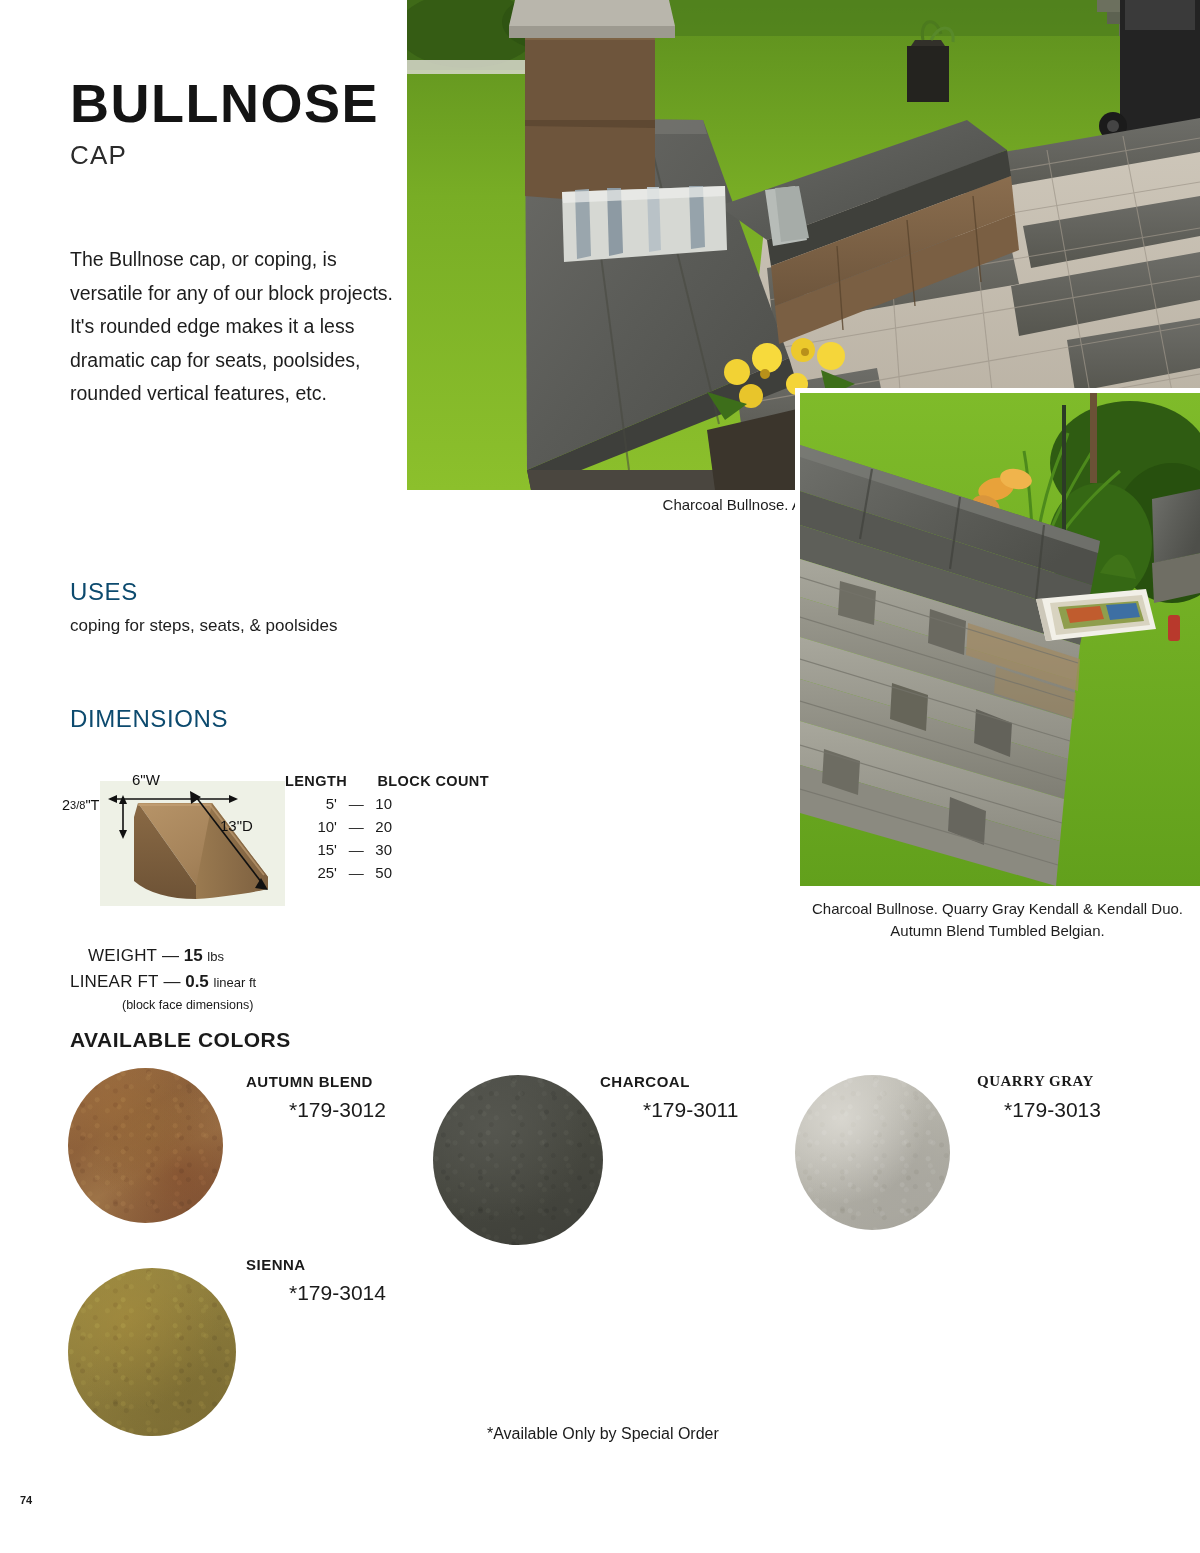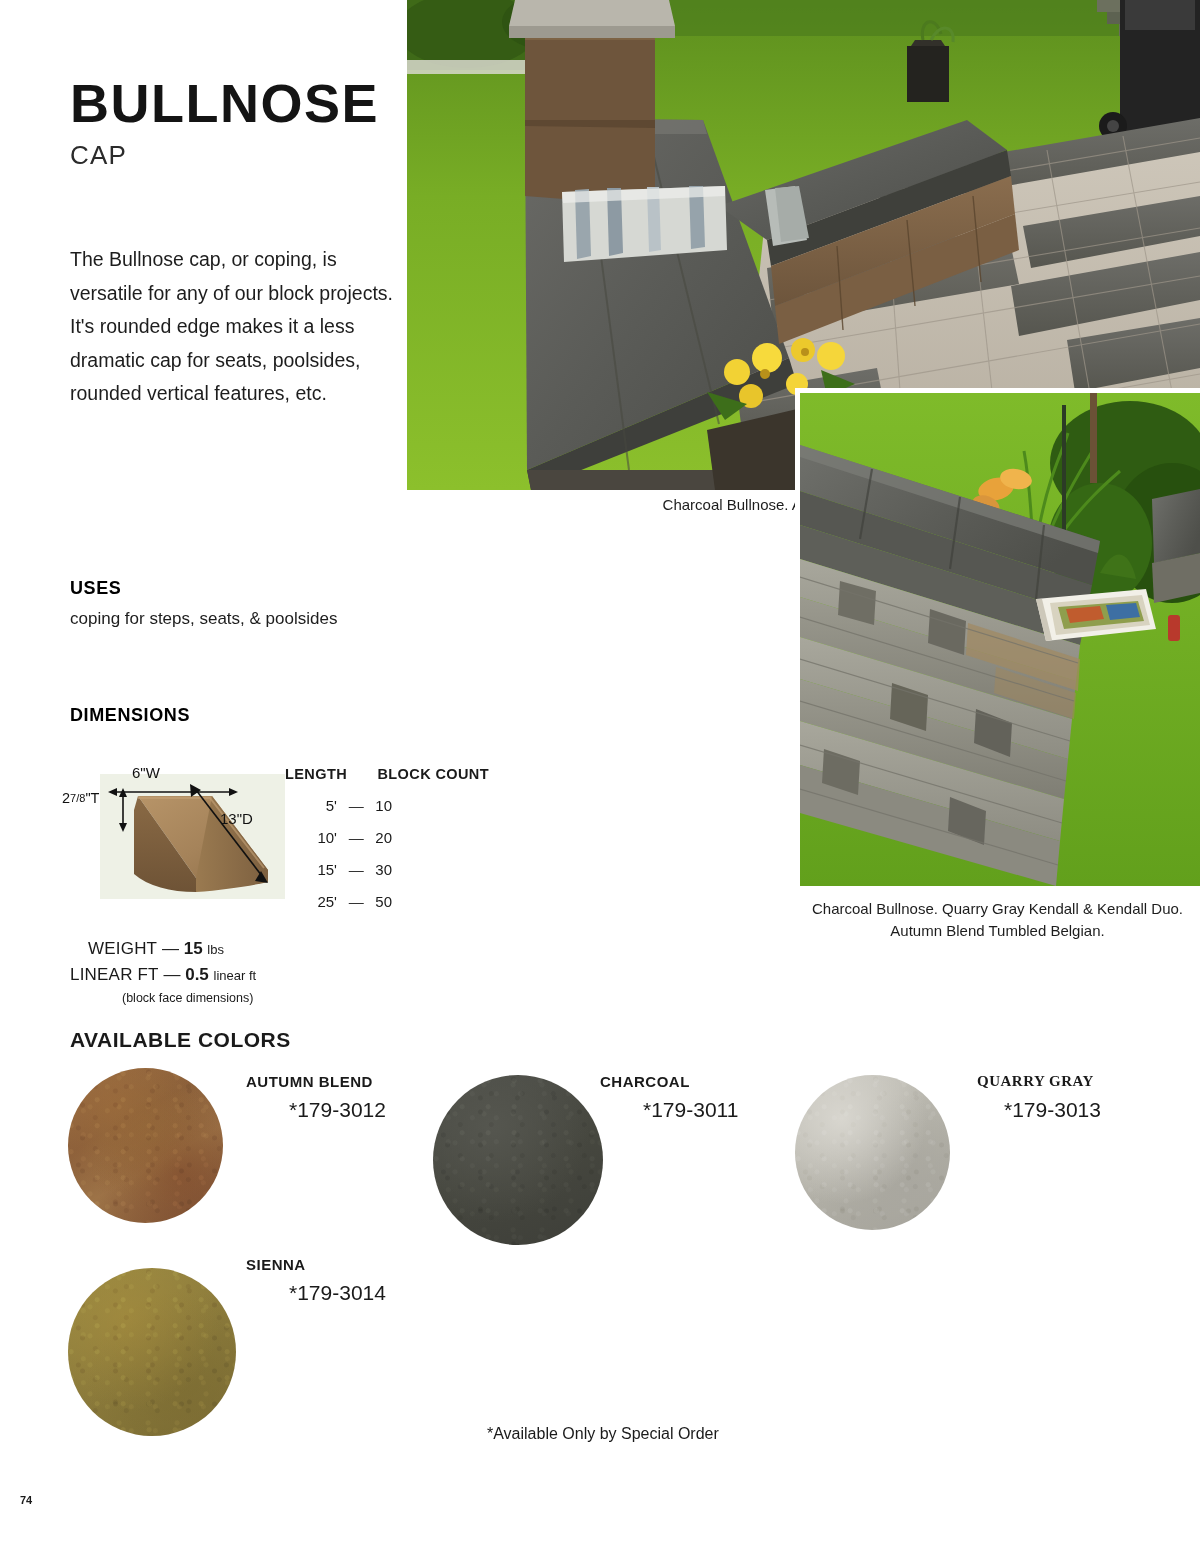--- a/index.html
+++ b/index.html
@@ -22,21 +22,21 @@
   .subtitle {
     font-size: 26px; font-weight: 300; letter-spacing: 1.2px;
     margin-top: 10px; color: #2b2b2b;
   }
   .description {
     margin-top: 72px; font-size: 19.5px; line-height: 1.72;
     font-weight: 300; color: #1d1d1d; width: 330px;
   }
 
   .section-head {
-    font-size: 18px; font-weight: 700; letter-spacing: 0.6px; color: #000000;
+    font-size: 24px; font-weight: 400; letter-spacing: 0.6px; color: #0c4a6e;
   }
   .uses-text { font-size: 17px; font-weight: 300; margin-top: 10px; color: #1d1d1d; }
 
   
   .dim-wrap { position: relative; margin-top: 30px; height: 175px; }
   .blockimg {
     position: absolute; left: 30px; top: 18px; width: 185px; height: 125px;
   }
   .dim-label {
     position: absolute; font-size: 15px; font-weight: 400; color: #111;
@@ -45,21 +45,21 @@
   .lbl-w { left: 62px; top: 8px; }
   .lbl-t { left: -8px; top: 34px; font-size: 14.5px; }
   .lbl-d { left: 150px; top: 54px; }
   .frac { font-size: 11px; vertical-align: 1px; }
 
   .count-table {
     position: absolute; left: 215px; top: 10px; font-size: 15px;
   }
   .count-head { font-weight: 700; letter-spacing: 0.4px; font-size: 14.5px; }
   .count-head span:first-child { margin-right: 26px; }
-  .count-row { margin-top: 15px; text-align: left; }
+  .count-row { margin-top: 6px; text-align: left; }
   .count-row .len { display: inline-block; width: 52px; text-align: right; }
   .count-row .dash { display: inline-block; width: 30px; text-align: center; color:#333; }
   .count-row .cnt { display: inline-block; width: 34px; }
 
   .specs { margin-top: 8px; font-size: 17px; font-weight: 300; }
   .specs .row { margin-bottom: 6px; }
   .specs .lab { letter-spacing: 0.2px; }
   .specs .val { font-weight: 600; }
   .specs .unit { font-size: 13px; font-weight: 400; }
   .spec-note { font-size: 12.5px; font-weight: 300; margin-left: 52px; }
@@ -444,21 +444,21 @@
     <div class="dim-label lbl-w">
       <span>6"W</span>
     </div>
 
     <svg style="position:absolute; left:46px; top:32px;" width="14" height="44">
       <line x1="7" y1="5" x2="7" y2="39" stroke="#111" stroke-width="1.6"></line>
       <polygon points="7,0 3,9 11,9" fill="#111"></polygon>
       <polygon points="7,44 3,35 11,35" fill="#111"></polygon>
     </svg>
     <div class="dim-label lbl-t">
-      <span>2</span><sup class="frac">7/8</sup><span>"T</span>
+      <span>2</span><sup class="frac">3/8</sup><span>"T</span>
     </div>
 
     <svg style="position:absolute; left:118px; top:28px;" width="90" height="105">
       <line x1="8" y1="6" x2="74" y2="92" stroke="#111" stroke-width="1.6"></line>
       <polygon points="2,0 3,13 13,6" fill="#111"></polygon>
       <polygon points="80,99 67,97 73,87" fill="#111"></polygon>
     </svg>
     <div class="dim-label lbl-d">
       <span>13"D</span>
     </div>

